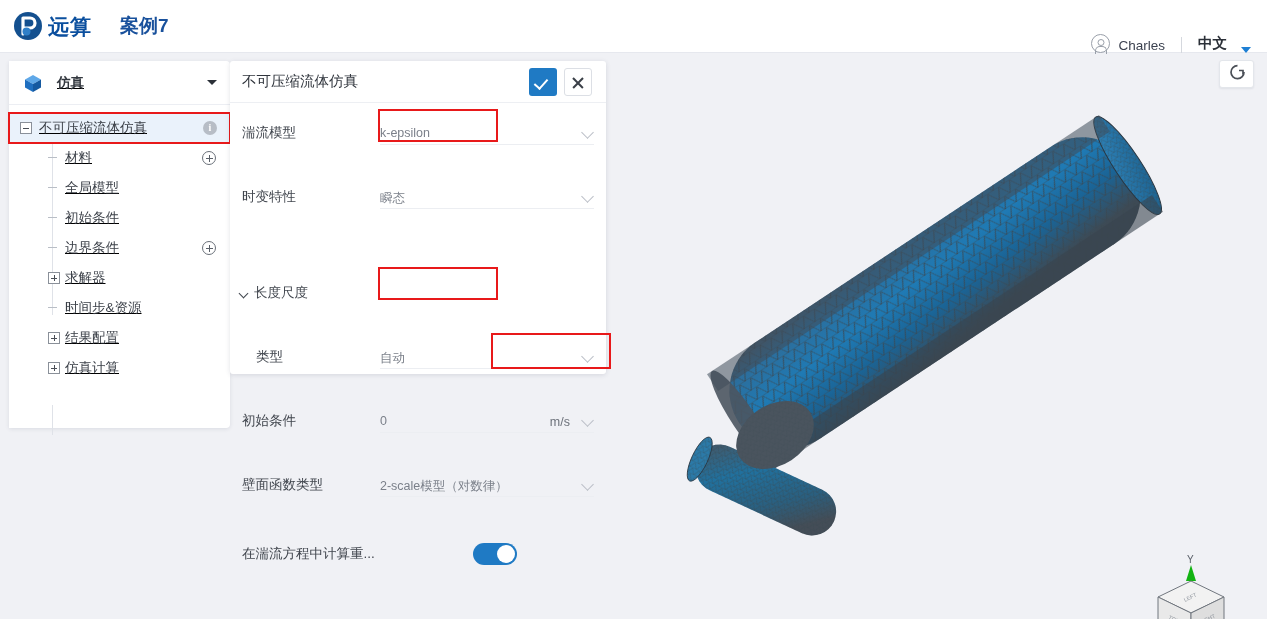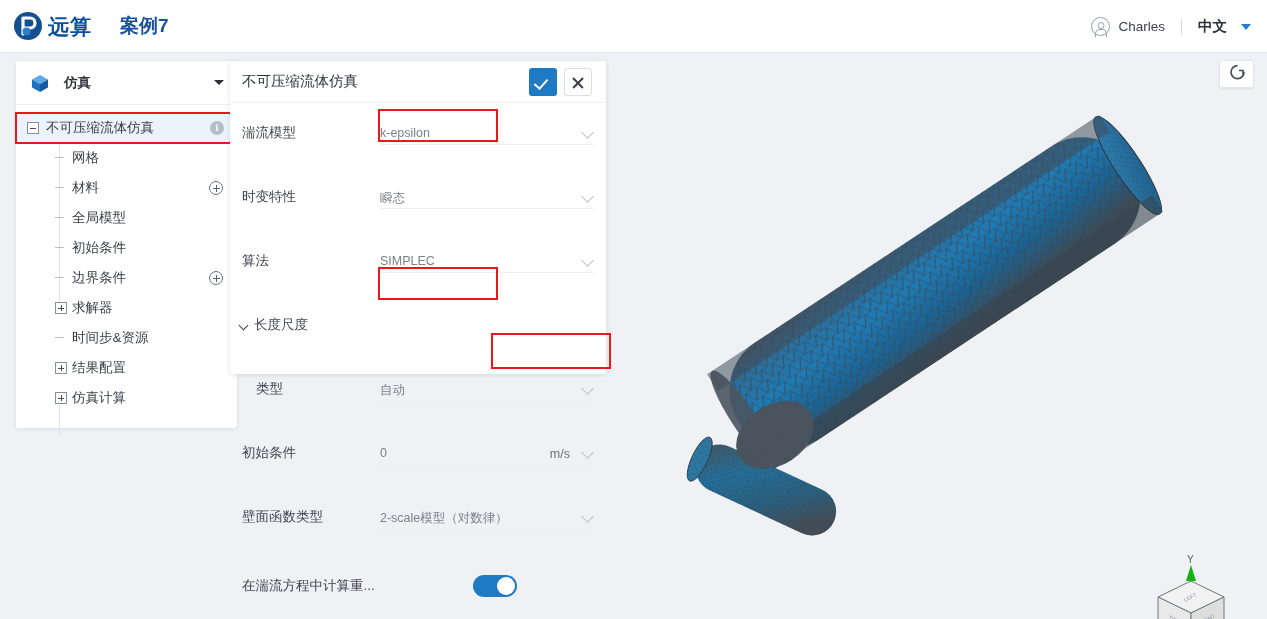--- a/index.html
+++ b/index.html
@@ -21,21 +21,21 @@
   .logo-mark { width: 30px; height: 30px; position: relative; }
   .logo-text {
     margin-left: 5px; font-size: 21px; font-weight: bold; color: #0b4f9e;
     letter-spacing: 1px;
   }
   .proj-title {
     margin-left: 28px; font-size: 19px; font-weight: bold; color: #19519c;
   }
   .topbar-right {
     position: absolute; right: 16px; top: 0; height: 53px;
-    display: flex; align-items: center; gap: 0px;
+    display: flex; align-items: flex-end; gap: 0px;
   }
   .user-icon {
     width: 19px; height: 19px; border-radius: 50%;
     border: 1.3px solid #9aa0aa; position: relative; margin-right: 8px;
   }
   .user-icon::before {
     content: ""; position: absolute; left: 50%; top: 3.5px;
     width: 5px; height: 5px; border-radius: 50%;
     border: 1.2px solid #9aa0aa; transform: translateX(-50%);
   }
@@ -49,24 +49,25 @@
   .lang-text { font-size: 14.5px; color: #2b3038; font-weight: bold; }
   .caret-down {
     margin-left: 14px;
     width: 0; height: 0;
     border-left: 5.5px solid transparent; border-right: 5.5px solid transparent;
     border-top: 6px solid #1e7fd4;
   }
 
   
   .tree-panel {
-    position: absolute; left: 16px; top: 61px; width: 221px; height: 367px;
+    position: absolute; left: 9px; top: 61px; width: 221px; height: 367px;
     background: #ffffff;
     border-radius: 0 4px 4px 0;
     box-shadow: 0 1px 4px rgba(30,40,70,0.10);
+    text-decoration: underline;
   }
   .tree-head {
     height: 44px; display: flex; align-items: center;
     border-bottom: 1px solid #eceef3; position: relative;
   }
   .cube-ico { margin-left: 14px; width: 20px; height: 20px; position: relative; }
   .tree-head-label {
     margin-left: 14px; font-size: 13.5px; font-weight: bold; color: #33383f;
   }
   .head-caret {
@@ -345,24 +346,20 @@
     <div class="tree-body">
       <div class="vguide" style="top:30px; height:180px;"></div>
       <div class="vguide" style="top:300px; height:30px;"></div>
 
       <div class="tree-row root highlighted">
         <span class="tw-box"></span>
         <span class="tree-label-l1">不可压缩流体仿真</span>
         <span class="badge-info">i</span>
       </div>
 
-      <div class="tree-row">
-        <span class="tw-dash"></span>
-        <span class="tree-label-l2">网格</span>
-      </div>
 
       <div class="tree-row">
         <span class="tw-dash"></span>
         <span class="tree-label-l2">材料</span>
         <span class="plus-circle"></span>
       </div>
 
       <div class="tree-row">
         <span class="tw-dash"></span>
         <span class="tree-label-l2">全局模型</span>
@@ -418,27 +415,20 @@
     </div>
 
     <div class="prow" style="top:32px;">
       <span class="prow-label">时变特性</span>
       <div class="prow-field">
         <span class="prow-value">瞬态</span>
         <span class="chev"></span>
       </div>
     </div>
 
-    <div class="prow" style="top:64px;">
-      <span class="prow-label">算法</span>
-      <div class="prow-field">
-        <span class="prow-value">SIMPLEC</span>
-        <span class="chev"></span>
-      </div>
-    </div>
 
     <div class="prow" style="top:96px;">
       <span class="grp-caret"></span>
       <span class="prow-group-label">长度尺度</span>
     </div>
 
     <div class="prow" style="top:128px;">
       <span class="prow-label sub">类型</span>
       <div class="prow-field">
         <span class="prow-value">自动</span>

